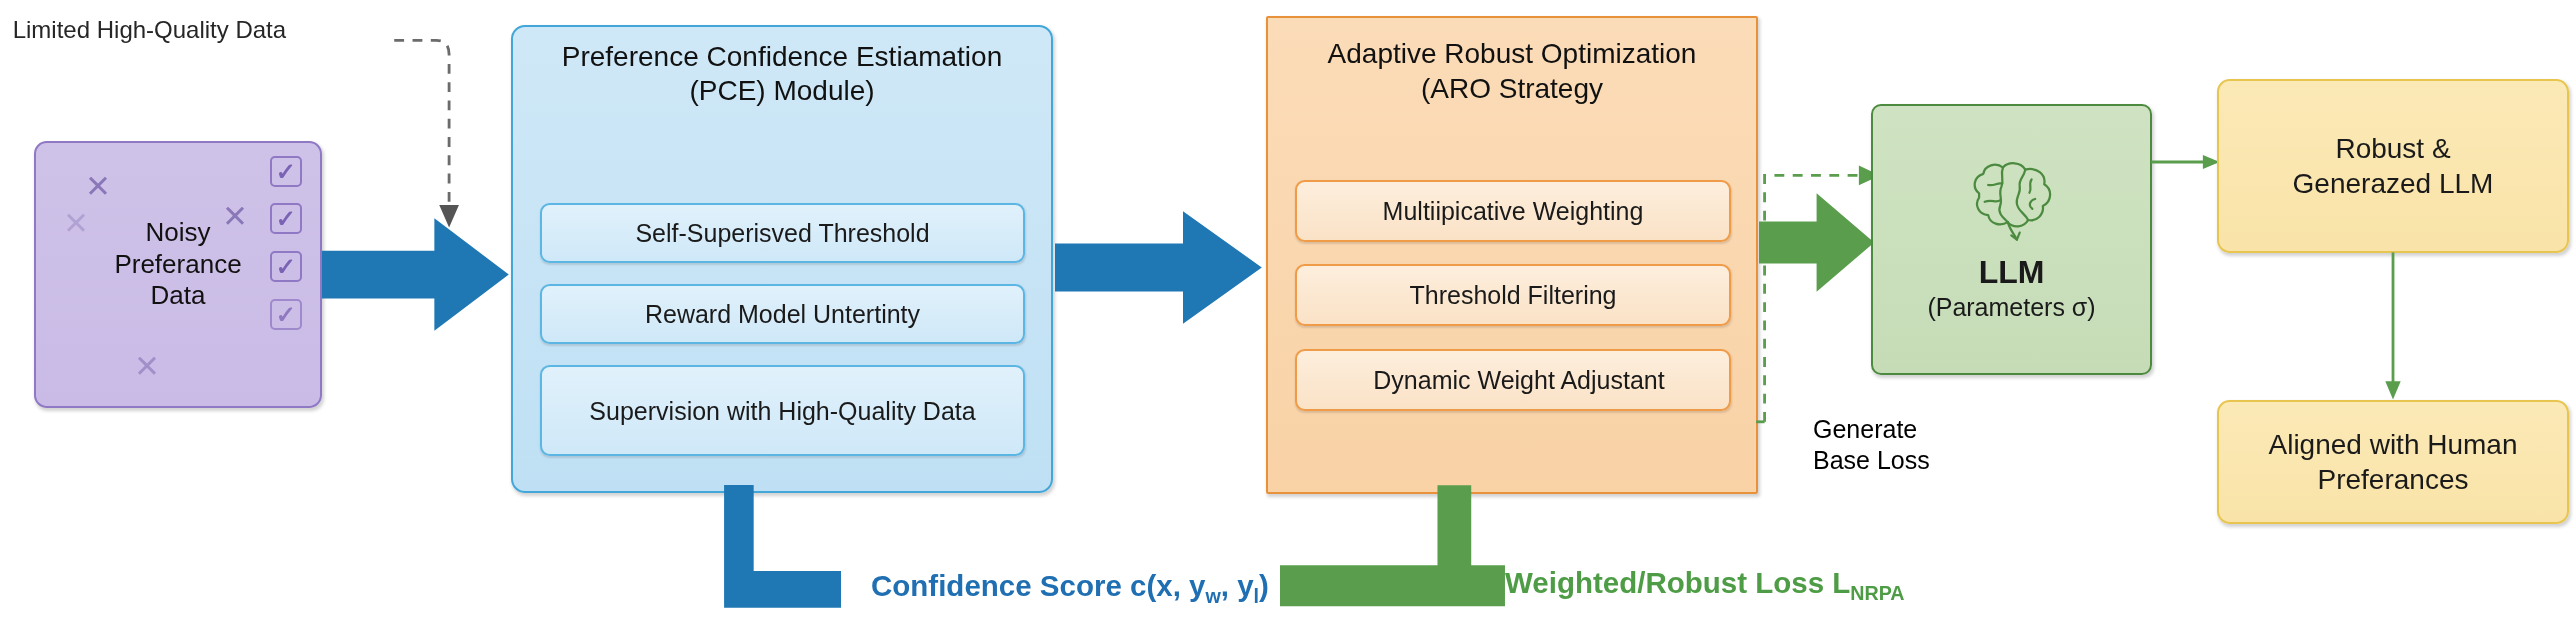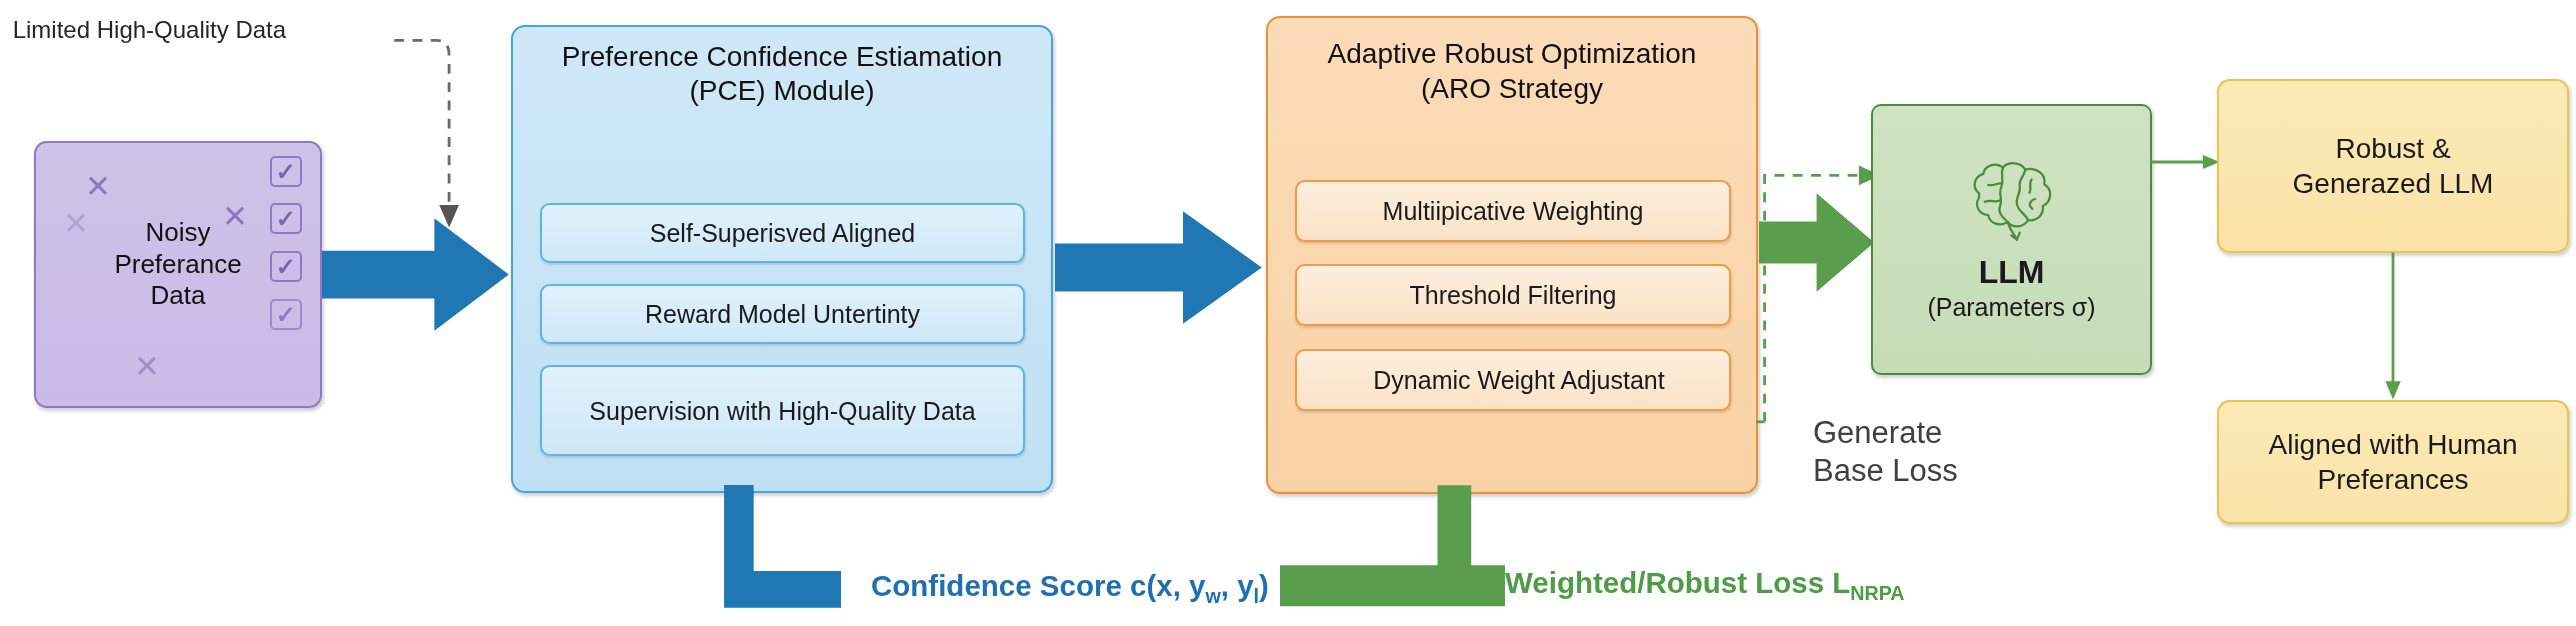--- a/index.html
+++ b/index.html
@@ -119,21 +119,21 @@
   #pce-sub-1 { position:absolute; left:27px; top:176px; height:60px; }
   #pce-sub-2 { position:absolute; left:27px; top:257px; height:60px; }
   #pce-sub-3 { position:absolute; left:27px; top:338px; height:91px; }
 
   
   #aro-module {
     left: 1266px; top: 15.5px; width: 492px; height: 478px;
     background: linear-gradient(180deg,#fbdcb8 0%, #f9d2a6 100%);
     border: 2.1px solid #e8913b;
     box-shadow: 1.4px 2.1px 3.5px rgba(0,0,0,.18);
-    border-radius: 14px;
+    border-radius: 2px;
     padding-top: 19.7px;
   }
   #aro-module .mod-title {
     font-size: 28px;
     line-height: 1.24;
     color: #111;
     padding: 0 8.4px;
   }
   .sub-orange {
     background: linear-gradient(180deg,#fdeedd 0%, #fae2c6 100%);
@@ -193,22 +193,22 @@
     white-space: nowrap;
     line-height: 1;
   }
   #confidence-score-label { left: 871px; top: 571px; color: #1f6fb2; }
   #robust-loss-label      { left: 1505px; top: 568px; color: #4e9c46; }
   .sub { font-size: 19.7px; vertical-align: sub; }
 
   #generate-base-loss-label {
     position: absolute;
     left: 1813px; top: 414px;
-    font-size: 31px;
-    color: #404040;
+    font-size: 25px;
+    color: #000000;
     line-height: 1.22;
     white-space: nowrap;
   }
 </style>
 </head>
 <body>
 
 <div id="canvas">
 
   <svg class="abs" style="left:394px; top:32px; width:113px; height:211px;" viewBox="0 0 160 300">
@@ -238,21 +238,21 @@
 
   <svg class="block-arrow" style="left:322px; top:211px; width:191px; height:127px;" viewBox="0 0 272 180">
     <path d="M 0 56 L 160 56 L 160 10 L 266 90 L 160 170 L 160 124 L 0 124 Z" fill="#1f77b4"></path>
   </svg>
 
   <div id="pce-module" class="card">
     <div class="mod-title">
       <div>Preference Confidence Estiamation</div>
       <div>(PCE) Module)</div>
     </div>
-    <div id="pce-sub-1" class="sub-box sub-blue">Self-Superisved Aligned</div>
+    <div id="pce-sub-1" class="sub-box sub-blue">Self-Superisved Threshold</div>
     <div id="pce-sub-3" class="sub-box sub-blue">Supervision with High-Quality Data</div>
     <div id="pce-sub-2" class="sub-box sub-blue">Reward Model Untertinty</div>
   </div>
 
   <svg class="block-arrow" style="left:1055px; top:204px; width:211px; height:127px;" viewBox="0 0 300 180">
     <path d="M 0 56 L 182 56 L 182 10 L 294 90 L 182 170 L 182 124 L 0 124 Z" fill="#1f77b4"></path>
   </svg>
 
   <div id="aro-module" class="card">
     <div class="mod-title">

